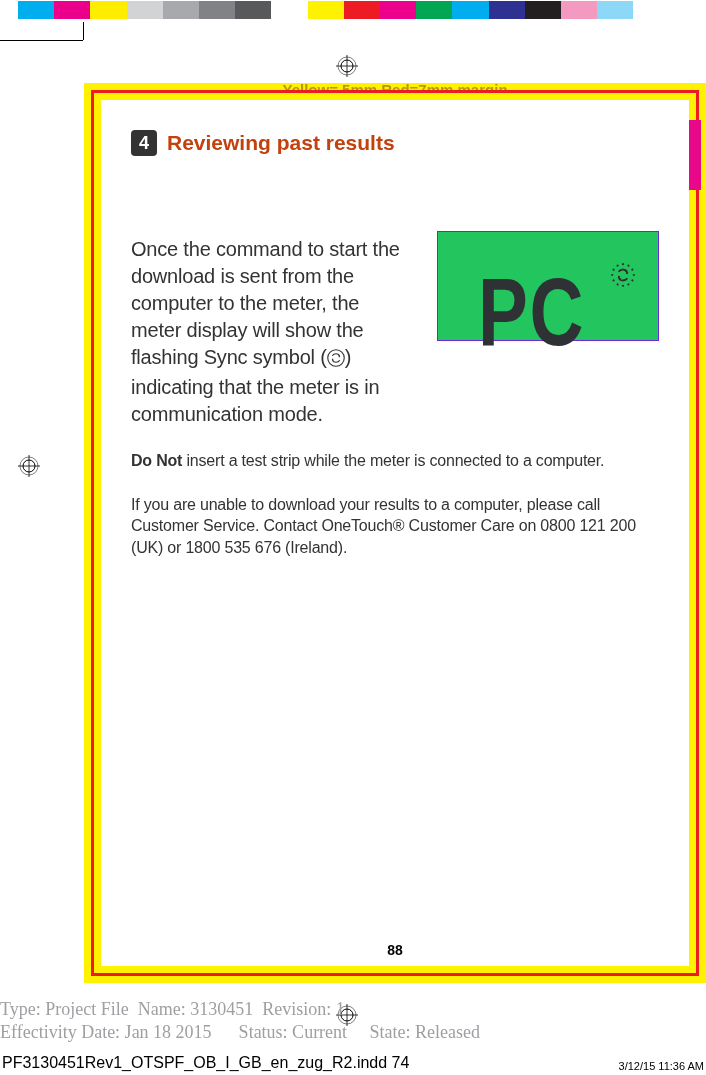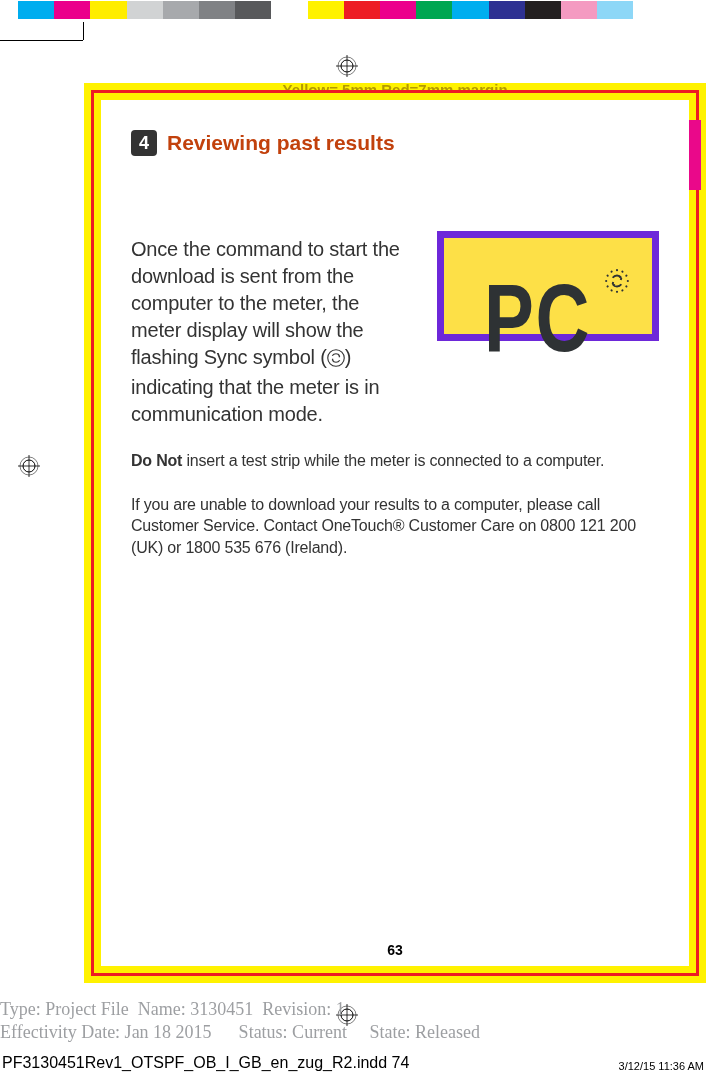--- a/index.html
+++ b/index.html
@@ -31,21 +31,21 @@
   .content { position: absolute; top: 30px; left: 30px; right: 30px; bottom: 30px; }
 
   .heading-row { display: flex; align-items: center; gap: 10px; margin-bottom: 80px; }
   .step-num { background: #333; color: #fff; font-weight: bold; font-size: 18px; width: 26px; height: 26px; border-radius: 4px; display: flex; align-items: center; justify-content: center; font-family: Arial, sans-serif; }
   .heading-text { font-size: 21px; font-weight: bold; color: #c2410c; font-family: Arial, sans-serif; }
 
   .body-row { display: flex; gap: 36px; align-items: flex-start; margin-bottom: 22px; }
   .body-text { font-size: 20px; line-height: 1.35; color: #333; font-family: "Helvetica Neue", Arial, sans-serif; font-stretch: condensed; letter-spacing: -0.2px; flex: 1; }
   .body-text .inline-icon { display: inline-block; vertical-align: -3px; }
 
-  .lcd { width: 222px; height: 110px; background: #fde047; border: 7px solid #6d28d9; position: relative; flex-shrink: 0; margin-top: -5px; }
+  .lcd { width: 222px; height: 110px; background: #22c55e; border: 1px solid #6d28d9; position: relative; flex-shrink: 0; margin-top: -5px; }
   .lcd-pc { position: absolute; top: 24px; left: 40px; font-family: "Arial Black", Arial, sans-serif; font-size: 88px; font-weight: 900; letter-spacing: 2px; color: #2e3234; transform: scaleY(1.1) scaleX(0.85); transform-origin: top left; }
   .lcd-sync { position: absolute; top: 30px; right: 22px; }
 
   .para { font-size: 16px; line-height: 1.35; color: #333; font-family: "Helvetica Neue", Arial, sans-serif; letter-spacing: -0.2px; margin-bottom: 22px; }
   .para b { font-weight: bold; }
 
   .pagenum { position: absolute; bottom: 8px; left: 0; right: 0; text-align: center; font-size: 14px; font-weight: bold; font-family: Arial, sans-serif; }
 
   
   .meta { position: absolute; top: 998px; left: 0; right: 0; text-align: left; font-family: "Times New Roman", Times, serif; font-size: 18px; color: #9d9fa2; line-height: 1.25; }
@@ -188,21 +188,21 @@
             </div>
           </div>
 
           <div class="para">
             <b>Do Not</b><span> insert a test strip while the meter is connected to a computer.</span>
           </div>
 
           <div class="para">If you are unable to download your results to a computer, please call Customer Service. Contact OneTouch® Customer Care on 0800 121 200 (UK) or 1800 535 676 (Ireland).</div>
         </div>
 
-        <div class="pagenum">63</div>
+        <div class="pagenum">88</div>
       </div>
     </div>
   </div>
 </div>
 
 <div class="meta">
   <div class="row">Type: Project File  Name: 3130451  Revision: 1</div>
   <div class="row">Effectivity Date: Jan 18 2015      Status: Current     State: Released</div>
 </div>
 

